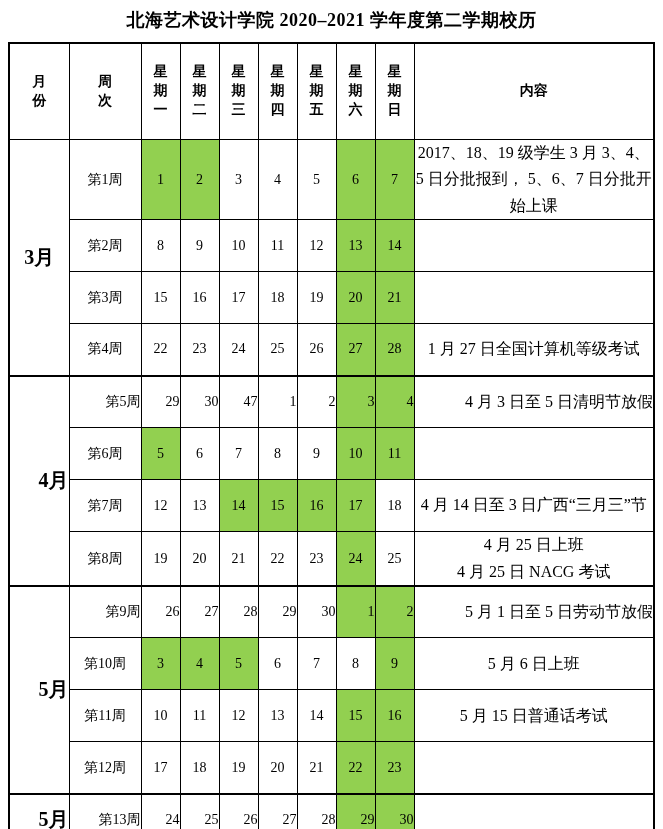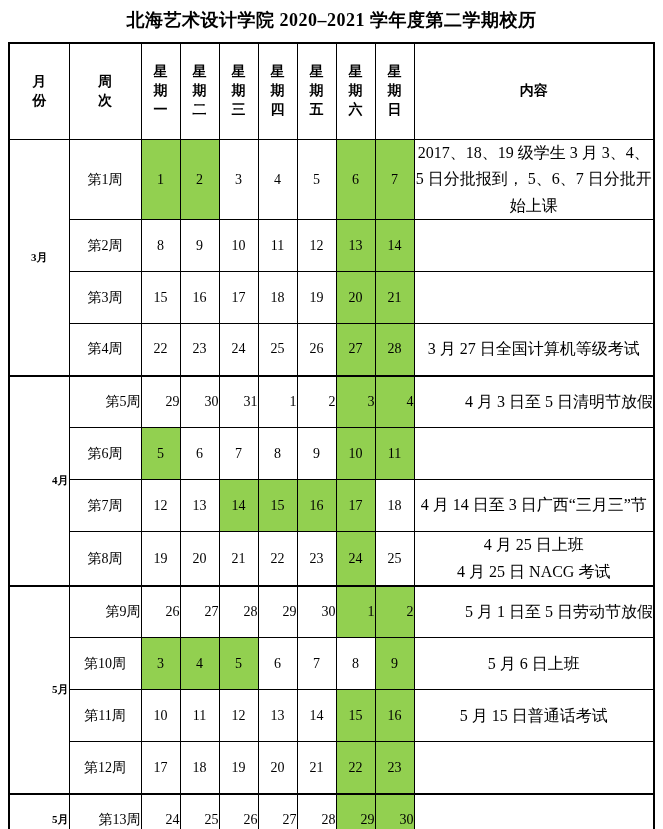--- a/index.html
+++ b/index.html
@@ -48,21 +48,21 @@
     white-space: pre-line;
   }
   tbody tr {
     height: 52px;
   }
   tbody tr.group-start td {
     border-top: 2px solid #000;
     text-align: right;
   }
   td.month-cell {
-    font-size: 11px;
+    font-size: 20px;
     font-weight: bold;
   }
   td.week-cell {
     font-size: 14px;
     font-weight: normal;
   }
   td.day-cell {
     font-size: 14px;
   }
   td.day-cell.green {
@@ -161,28 +161,28 @@
         </tr>
         <tr>
           <td class="week-cell">第4周</td>
           <td class="day-cell">22</td>
           <td class="day-cell">23</td>
           <td class="day-cell">24</td>
           <td class="day-cell">25</td>
           <td class="day-cell">26</td>
           <td class="day-cell green">27</td>
           <td class="day-cell green">28</td>
-          <td class="content-cell">3 月 27 日全国计算机等级考试</td>
+          <td class="content-cell">1 月 27 日全国计算机等级考试</td>
         </tr>
         <tr class="group-start">
           <td class="month-cell" rowspan="4">4月</td>
           <td class="week-cell">第5周</td>
           <td class="day-cell">29</td>
           <td class="day-cell">30</td>
-          <td class="day-cell">31</td>
+          <td class="day-cell">47</td>
           <td class="day-cell">1</td>
           <td class="day-cell">2</td>
           <td class="day-cell green">3</td>
           <td class="day-cell green">4</td>
           <td class="content-cell">4 月 3 日至 5 日清明节放假</td>
         </tr>
         <tr>
           <td class="week-cell">第6周</td>
           <td class="day-cell green">5</td>
           <td class="day-cell">6</td>

